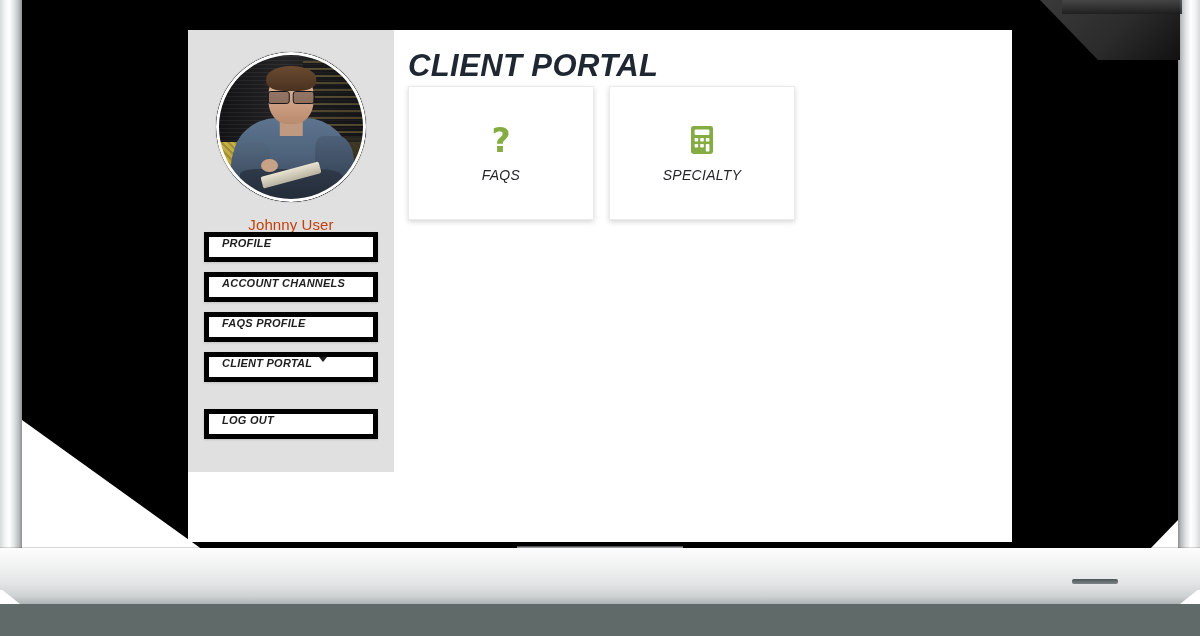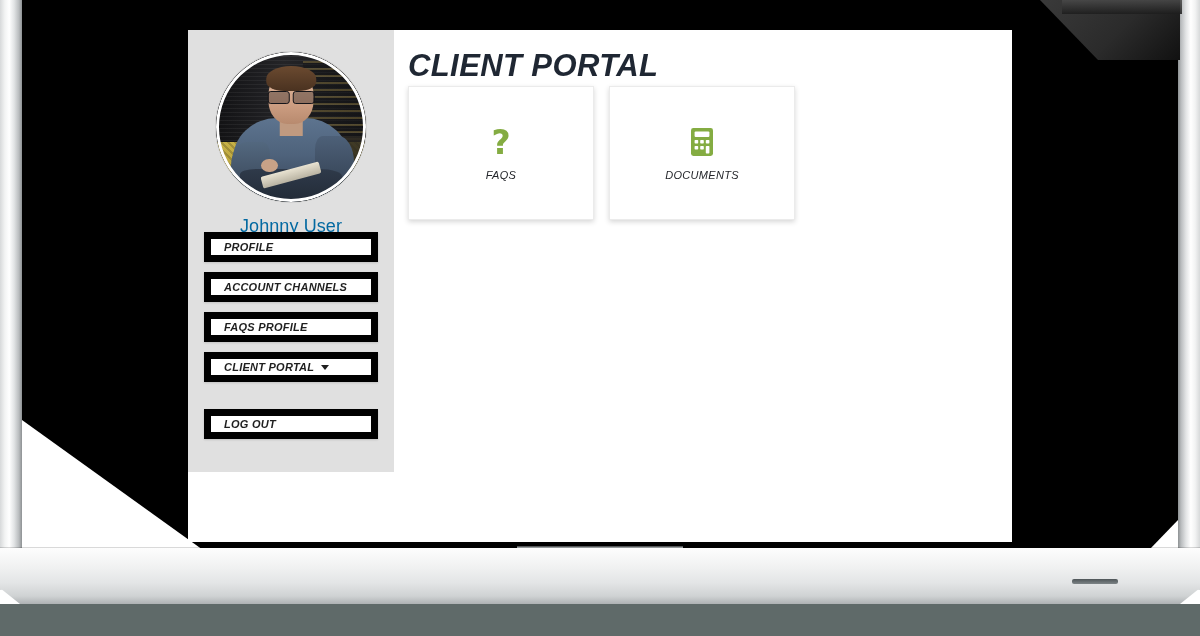--- a/index.html
+++ b/index.html
@@ -300,39 +300,39 @@
     border-radius: 50%;
     box-shadow: inset 0 0 0 3px #ffffff;
   }
 
   .user-name {
     position: absolute;
     left: 0;
     top: 186px;
     width: 206px;
     text-align: center;
-    font-size: 18px;
-    color: #0369a1;
+    font-size: 15px;
+    color: #c2410c;
     letter-spacing: .1px;
   }
 
   .nav {
     position: absolute;
     left: 16px;
     top: 192px;
     width: 174px;
   }
   .nav-item {
     margin-top: 10px;
     height: 30px;
     background: #ffffff;
-    border: 7px solid #000000;
+    border: 5px solid #000000;
     box-shadow: 0 1px 2px rgba(0,0,0,.14);
     display: flex;
-    align-items: center;
+    align-items: flex-start;
     padding-left: 13px;
     box-sizing: border-box;
     font-style: italic;
     font-weight: bold;
     font-size: 11px;
     letter-spacing: .25px;
     color: #1f1f1f;
     cursor: pointer;
   }
   .nav-item.spaced { margin-top: 27px; font-style: italic; }
@@ -386,21 +386,21 @@
     cursor: pointer;
   }
   .card-icon {
     height: 34px;
     display: flex;
     align-items: center;
     justify-content: center;
     margin-bottom: 10px;
   }
   .card-label {
-    font-size: 11px;
+    font-size: 14px;
     font-style: italic;
     color: #24262b;
     letter-spacing: .3px;
     text-align: center;
     padding: 0 6px;
   }
   .qmark {
     font-size: 33px;
     font-weight: bold;
     line-height: 1;
@@ -500,21 +500,21 @@
               <rect x="1" y="1" width="22" height="28" rx="2.4" fill="#84ac42"></rect>
               <rect x="4.6" y="4.6" width="14.8" height="5.4" rx="1" fill="#ffffff"></rect>
               <rect x="4.6" y="13" width="3.6" height="3.4" rx="0.7" fill="#ffffff"></rect>
               <rect x="10.2" y="13" width="3.6" height="3.4" rx="0.7" fill="#ffffff"></rect>
               <rect x="15.8" y="13" width="3.6" height="3.4" rx="0.7" fill="#ffffff"></rect>
               <rect x="4.6" y="19" width="3.6" height="3.4" rx="0.7" fill="#ffffff"></rect>
               <rect x="10.2" y="19" width="3.6" height="3.4" rx="0.7" fill="#ffffff"></rect>
               <rect x="15.8" y="19" width="3.6" height="7.4" rx="0.7" fill="#ffffff"></rect>
             </svg>
           </div>
-          <div class="card-label">DOCUMENTS</div>
+          <div class="card-label">SPECIALTY</div>
         </div>
 
 
       </div>
     </div>
 
   </div>
 </div>
 
 </body></html>

